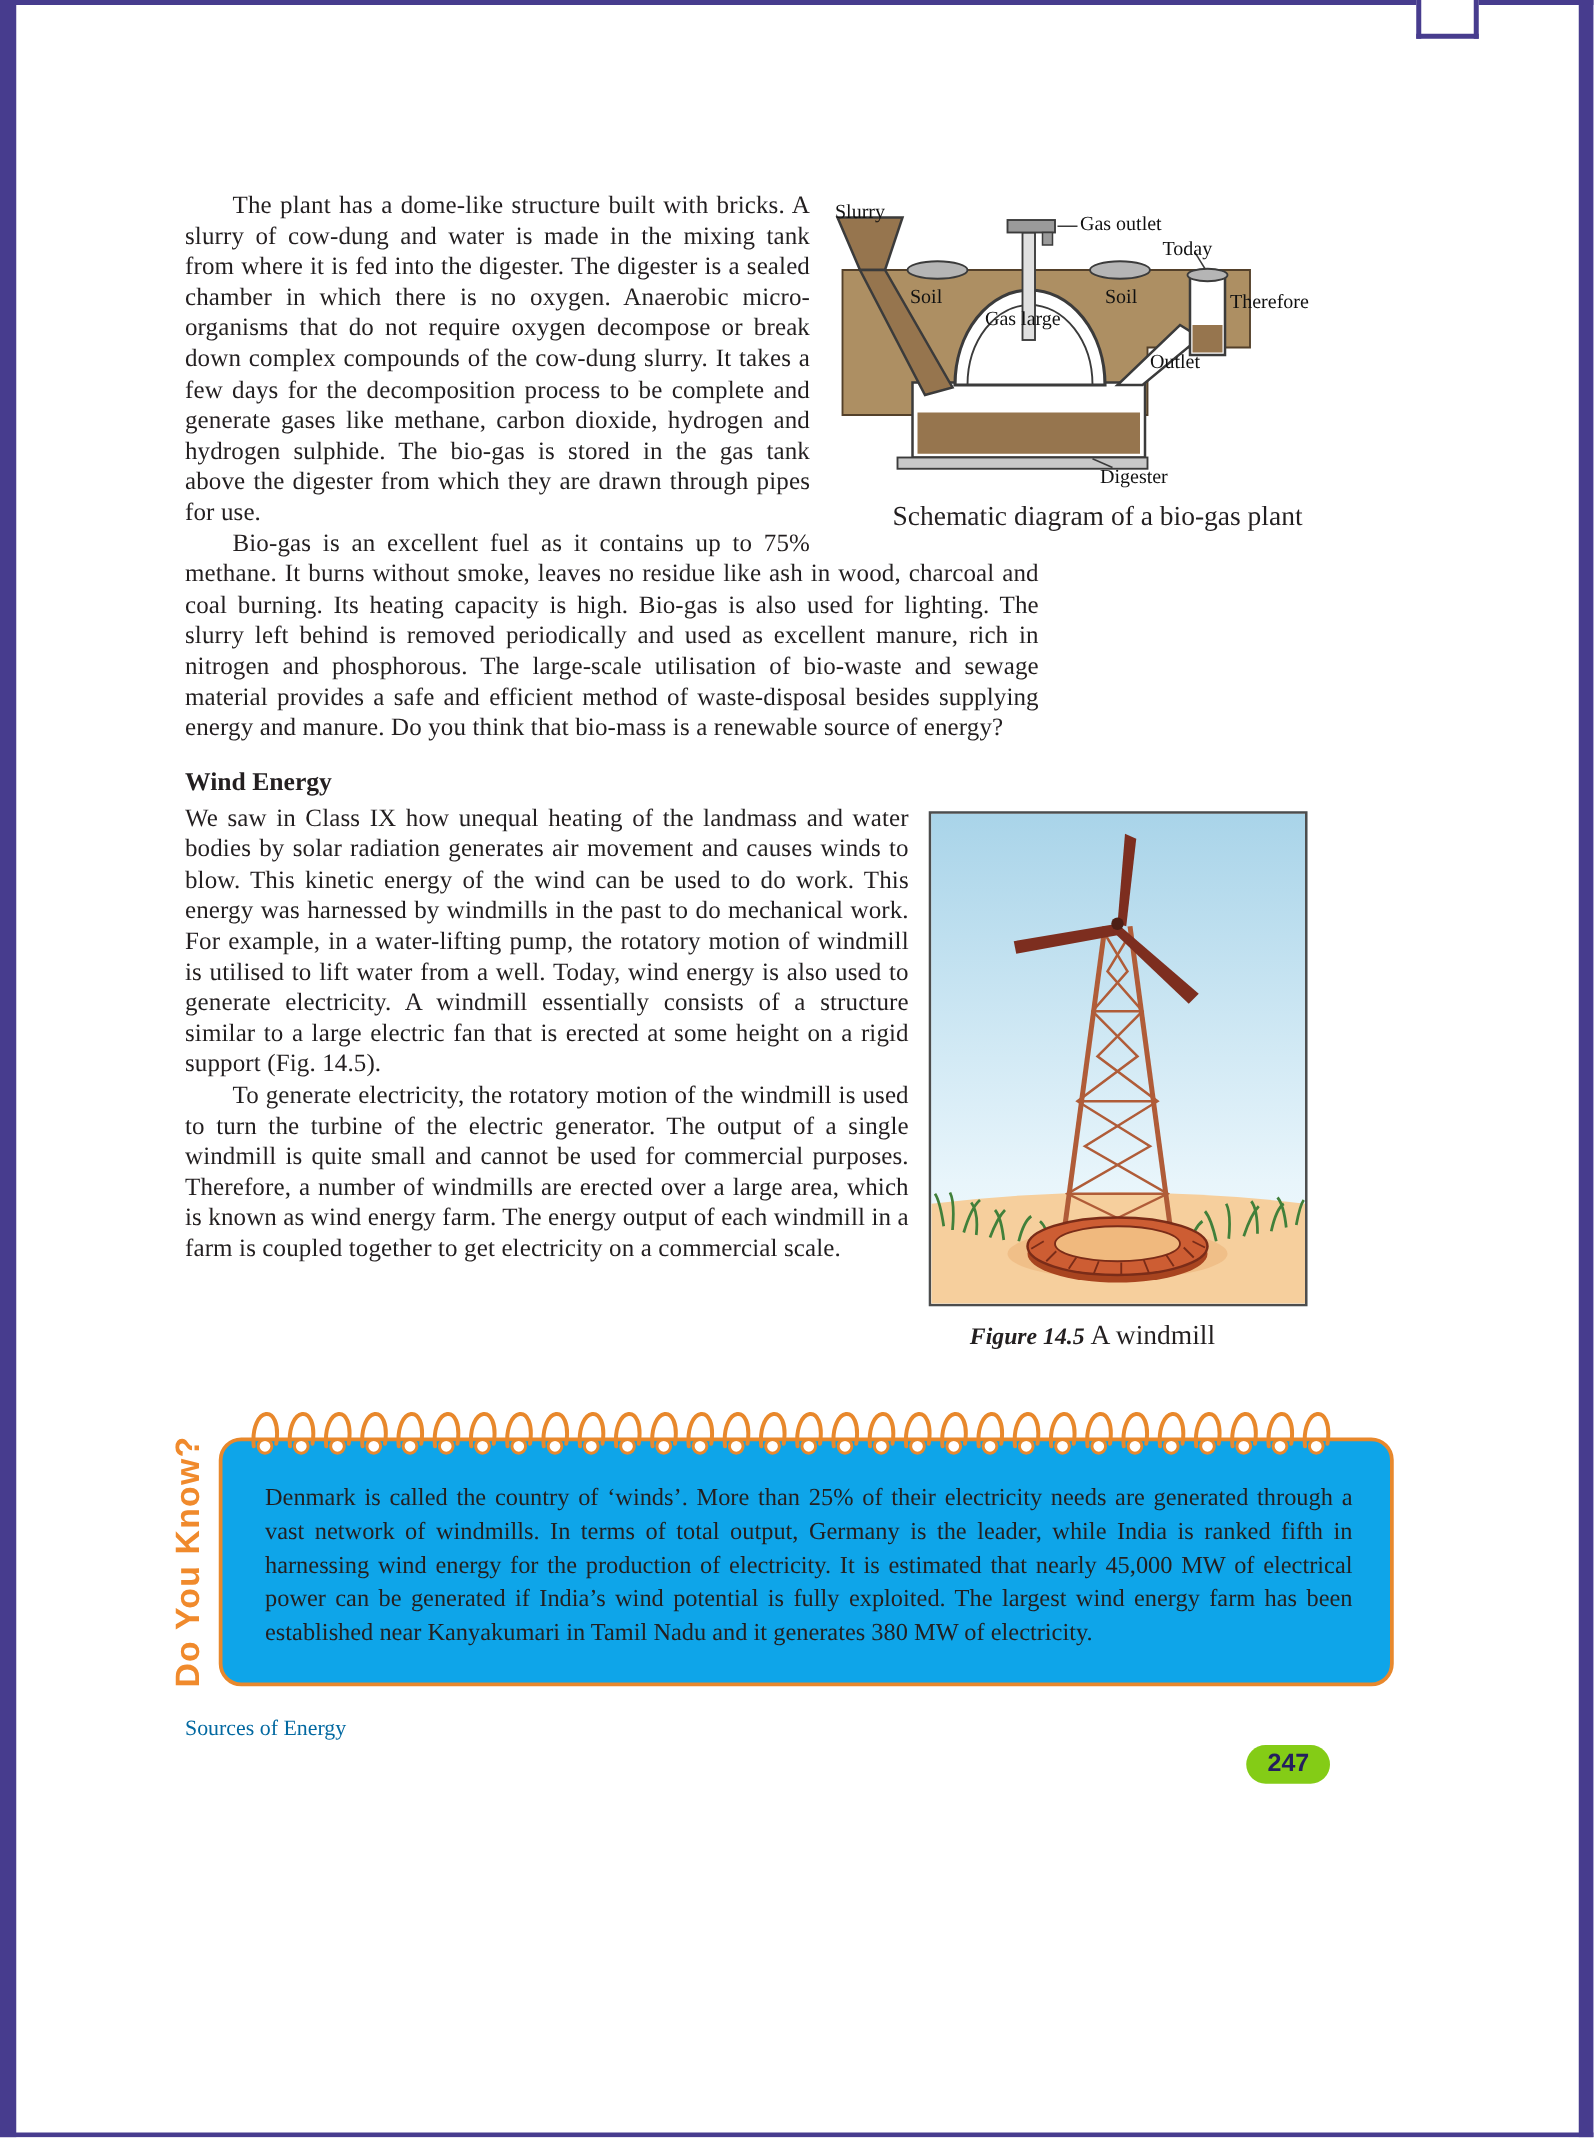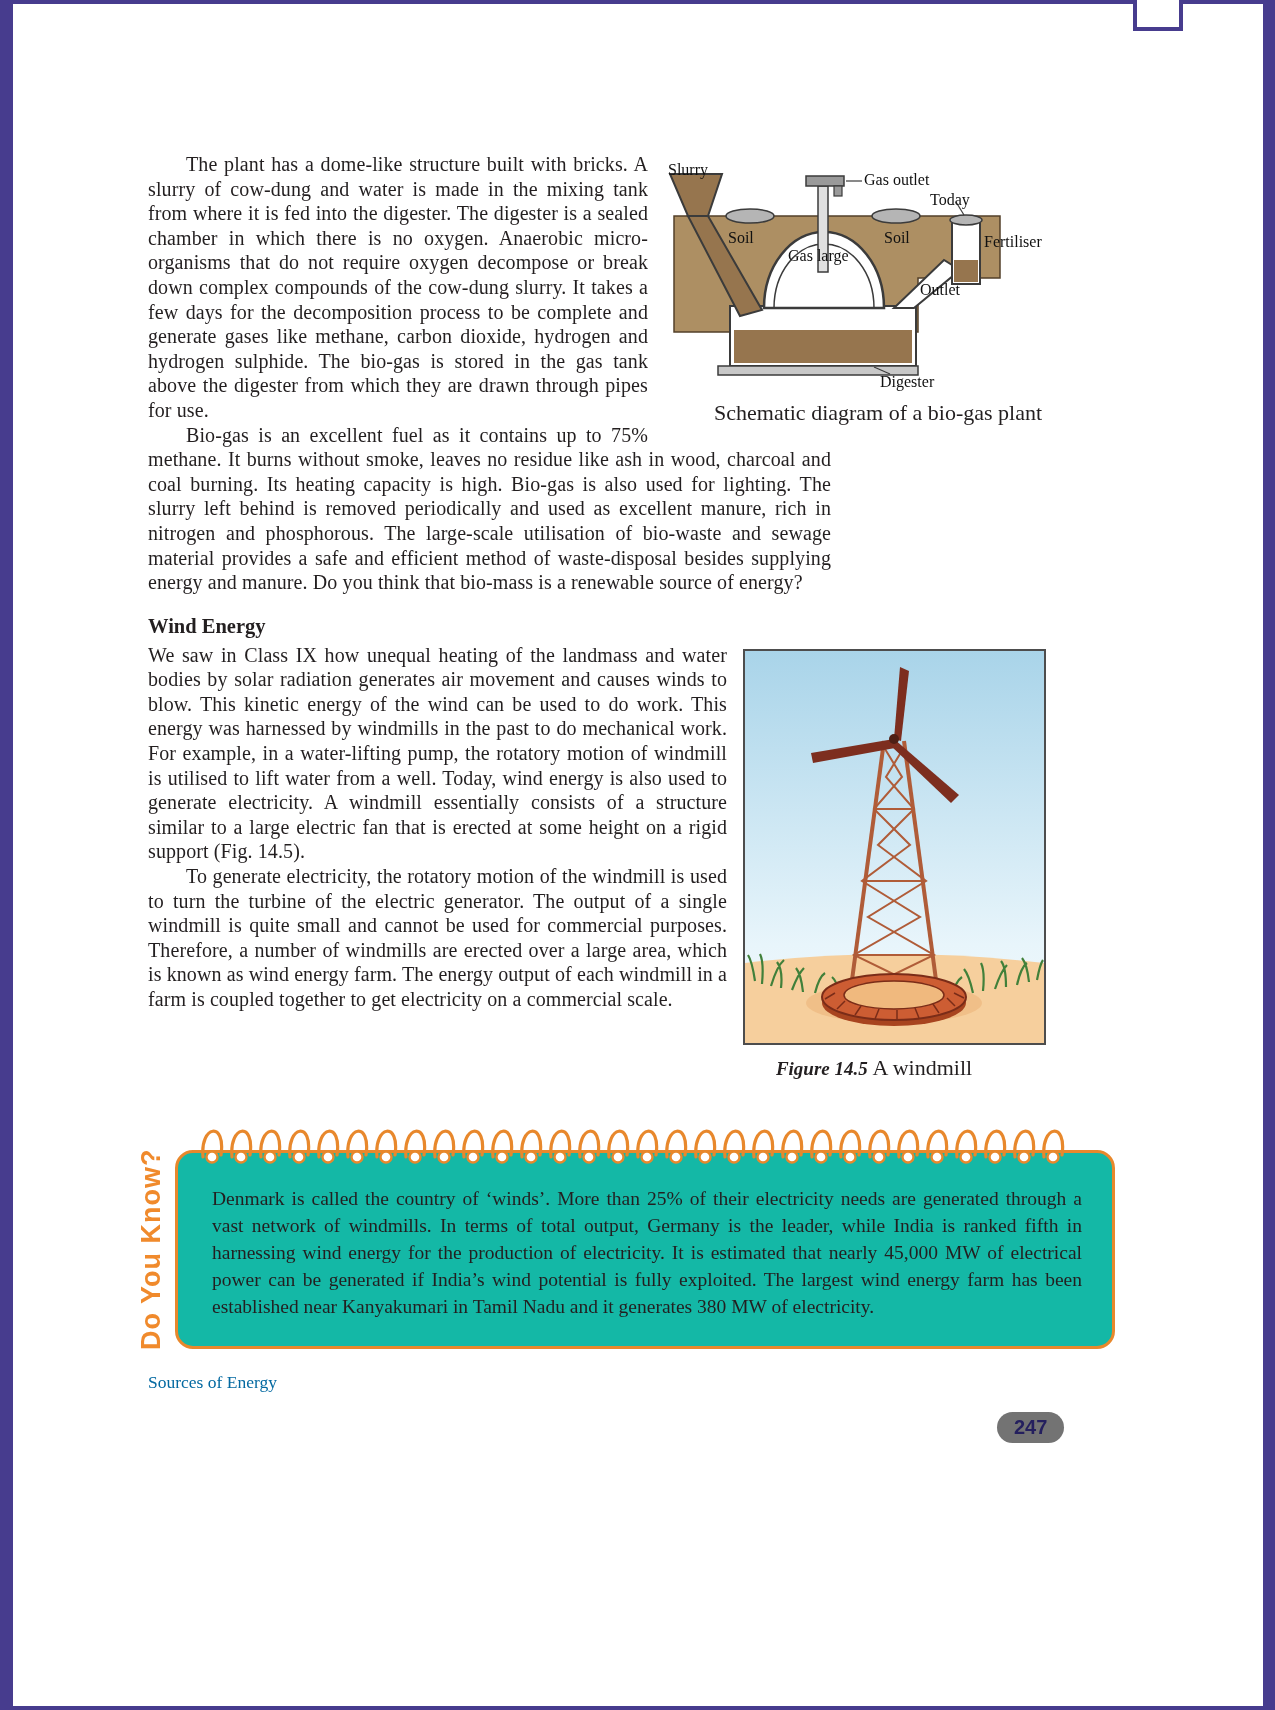--- a/index.html
+++ b/index.html
@@ -30,35 +30,35 @@
   .cap-title { font-weight:bold; font-style:italic; font-size:19px; }
   .cap-sub { font-size:22px; }
 
   .fig-windmill { float:right; clear:right; width:372px; margin:6px 0 0 16px; }
   .windmill-inner { width:262px; }
   .windmill-box { width:303px; height:396px; border:2px solid #4d4d4d; background:#dfeef6; }
   .wm-caption { text-align:center; margin-top:10px; font-size:19px; }
 
   
   .dyk { position:absolute; left:175px; top:1150px; width:940px; }
-  .dyk-panel { position:relative; background:#14b8a6; border:3px solid #e8882c; border-radius:18px;
+  .dyk-panel { position:relative; background:#0ea5e9; border:3px solid #e8882c; border-radius:18px;
                padding:32px 30px 26px 34px; min-height:196px; }
   .dyk-coils { position:absolute; top:-34px; left:16px; width:900px; height:46px; overflow:visible; }
   .dyk-text { font-size:19.5px; line-height:27px; text-align:justify; }
   .dyk-label { position:absolute; left:-42px; top:0; height:100%; width:36px;
                display:flex; align-items:center; justify-content:center;
                writing-mode:vertical-rl; transform:rotate(180deg);
                font-family:"Liberation Sans", sans-serif; font-weight:bold;
                font-size:27px; letter-spacing:1px; color:#f08a2c; white-space:nowrap; }
 
   
   .footer-left { position:absolute; left:148px; top:1372px; font-size:17.5px; color:#0369a1; }
-  .page-badge { position:absolute; left:997px; top:1396px; background:#737373; color:#241f5e;
+  .page-badge { position:absolute; left:997px; top:1396px; background:#84cc16; color:#241f5e;
                 font-family:"Liberation Sans", sans-serif; font-weight:bold; font-size:20px;
-                padding:4px 17px; border-radius:17px;margin-top:16px; }
+                padding:4px 17px; border-radius:17px; }
 </style>
 </head>
 <body>
 
 <div class="page">
 
   <div class="border-top"></div>
   <div class="border-left"></div>
   <div class="border-right"></div>
   <div class="border-bottom"></div>
@@ -98,21 +98,21 @@
 
           <line x1="288" y1="42" x2="296" y2="55" stroke="#3b3b3b" stroke-width="1.2"></line>
           <line x1="222" y1="214" x2="206" y2="207" stroke="#3b3b3b" stroke-width="1.2"></line>
         </svg>
         <span class="flabel" style="left:0;  top:2px">Slurry</span>
         <span class="flabel" style="left:196px;top:12px">Gas outlet</span>
         <span class="flabel" style="left:262px;top:32px">Today</span>
         <span class="flabel" style="left:60px; top:70px">Soil</span>
         <span class="flabel" style="left:120px;top:88px">Gas large</span>
         <span class="flabel" style="left:216px;top:70px">Soil</span>
-        <span class="flabel" style="left:316px;top:74px">Fertiliser</span>
+        <span class="flabel" style="left:316px;top:74px">Therefore</span>
         <span class="flabel" style="left:252px;top:122px">Outlet</span>
         <span class="flabel" style="left:212px;top:214px">Digester</span>
       </div>
       <figcaption class="biogas-caption">
         <div class="cap-sub">Schematic diagram of a bio-gas plant</div>
       </figcaption>
     </figure>
 
     <p class="indent">The plant has a dome-like structure built with bricks. A slurry of cow-dung and water is made in the mixing tank from where it is fed into the digester. The digester is a sealed chamber in which there is no oxygen. Anaerobic micro-organisms that do not require oxygen decompose or break down complex compounds of the cow-dung slurry. It takes a few days for the decomposition process to be complete and generate gases like methane, carbon dioxide, hydrogen and hydrogen sulphide. The bio-gas is stored in the gas tank above the digester from which they are drawn through pipes for use.</p>
     <p class="indent">Bio-gas is an excellent fuel as it contains up to 75% methane. It burns without smoke, leaves no residue like ash in wood, charcoal and coal burning. Its heating capacity is high. Bio-gas is also used for lighting. The slurry left behind is removed periodically and used as excellent manure, rich in nitrogen and phosphorous. The large-scale utilisation of bio-waste and sewage material provides a safe and efficient method of waste-disposal besides supplying energy and manure. Do you think that bio-mass is a renewable source of energy?</p>

